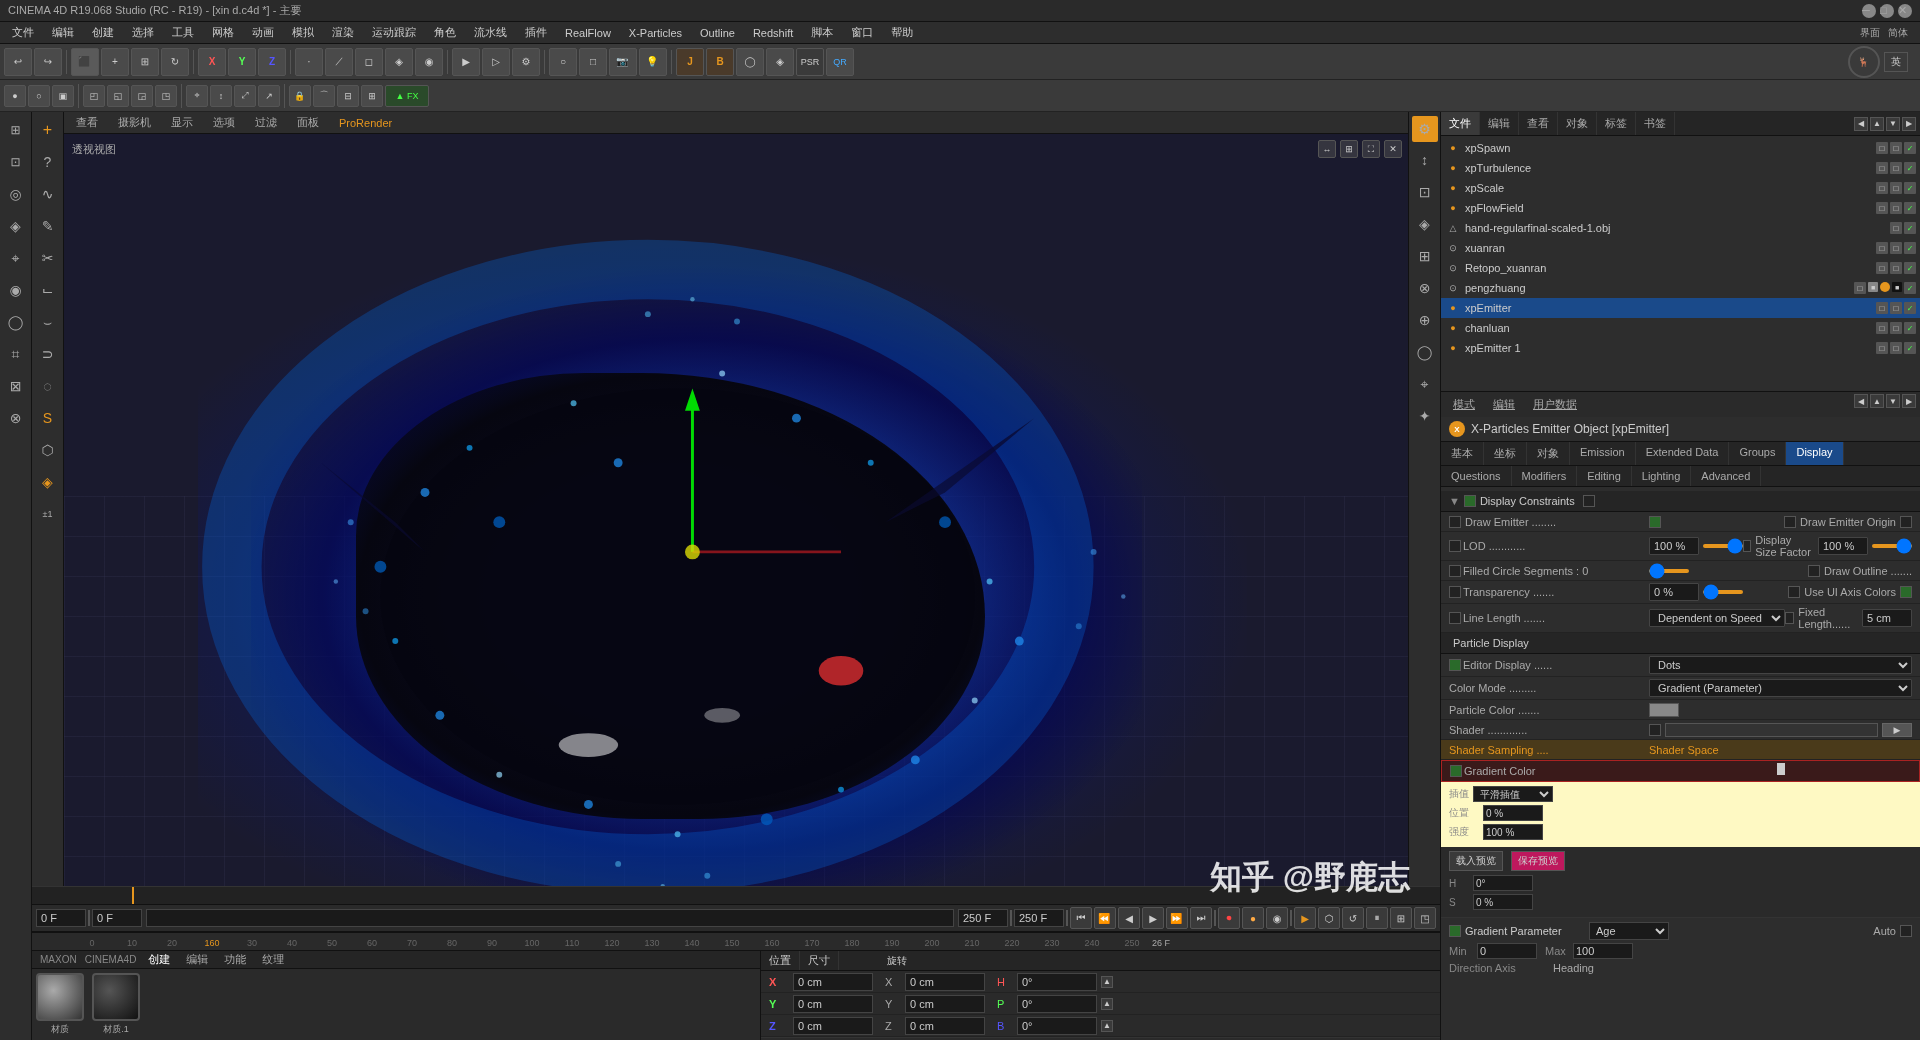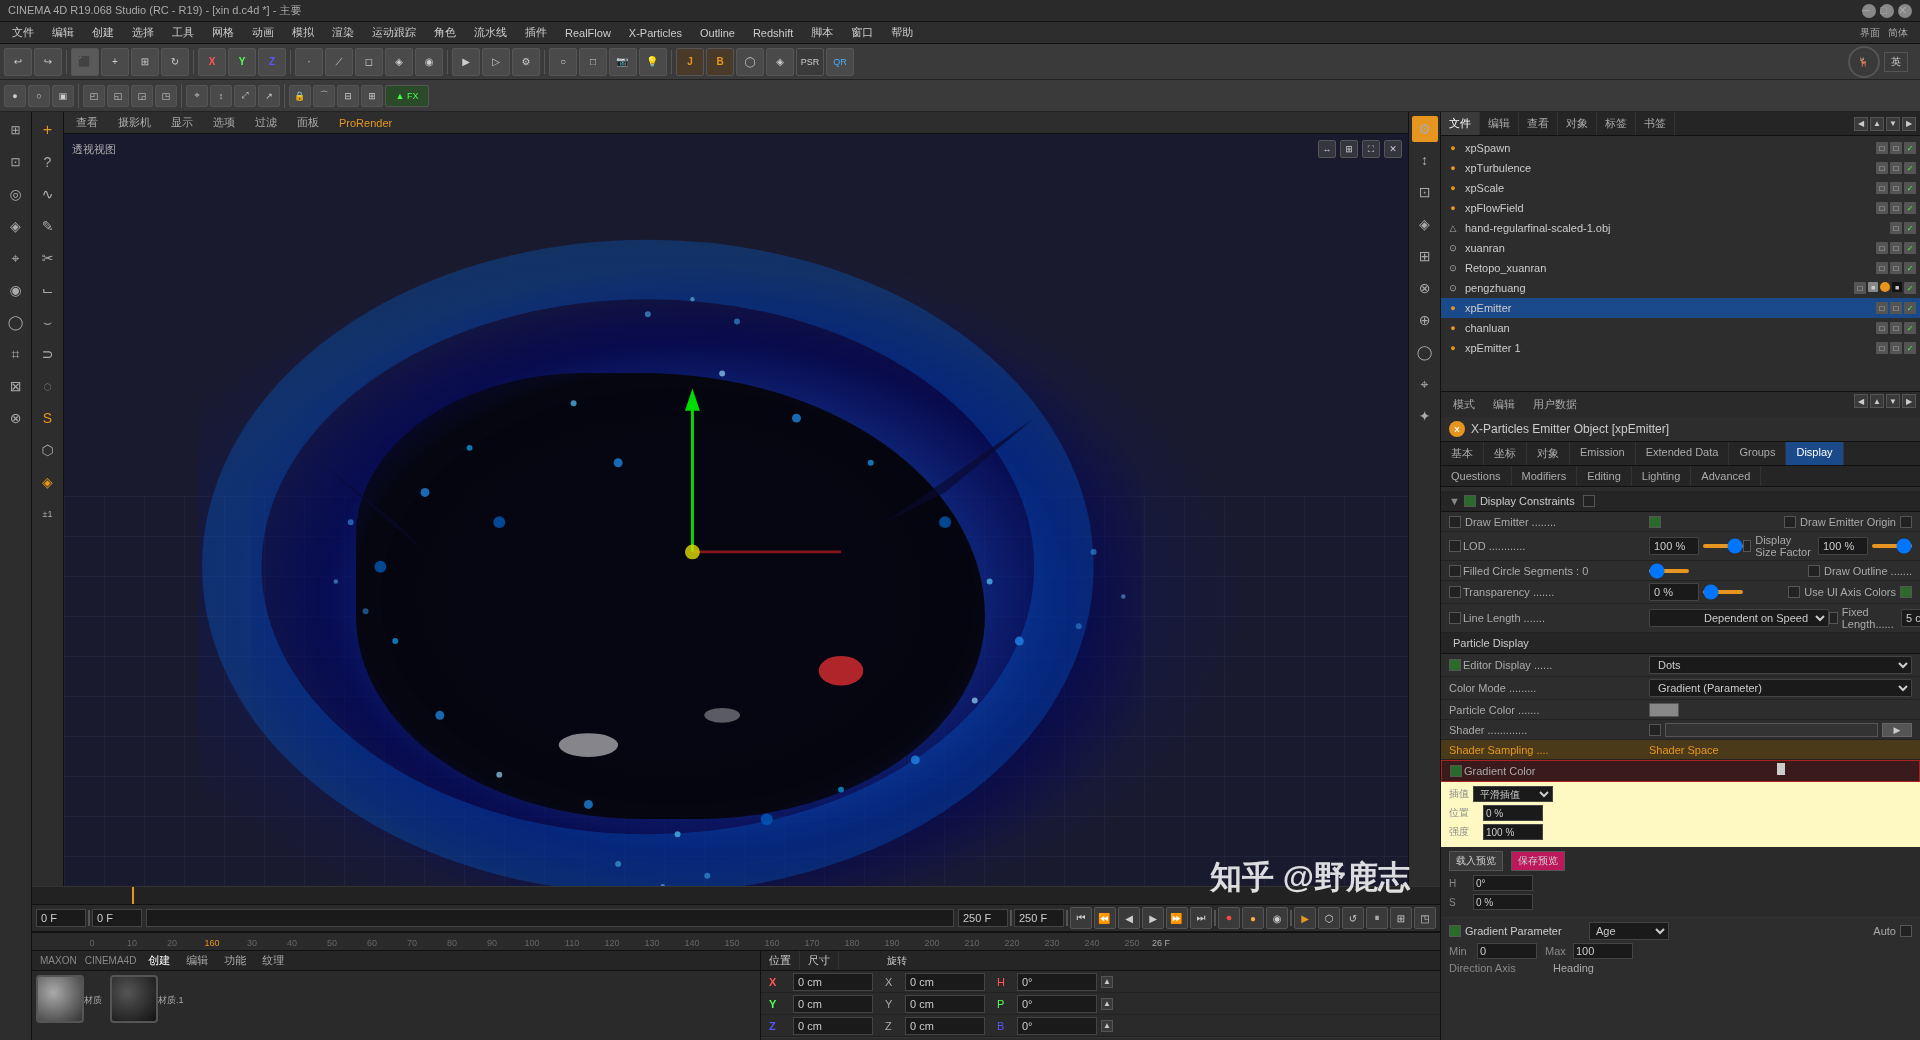--- a/index.html
+++ b/index.html
@@ -331,20 +331,21 @@
       background: #2a2a2a;
       padding: 2px 4px;
       gap: 2px;
     }
     .prop-tab {
       padding: 3px 8px;
       font-size: 11px;
       color: #aaa;
       cursor: pointer;
       border-radius: 2px;
+      text-decoration: underline;
     }
 
     .prop-object-title {
       display: flex;
       align-items: center;
       padding: 4px 8px;
       background: #2d2d2d;
       border-bottom: 1px solid #111;
       font-size: 12px;
       color: #ccc;
@@ -488,20 +489,21 @@
     .material-tab.active { color: #fff; }
 
     .material-list {
       display: flex;
       padding: 4px;
       gap: 8px;
       align-items: center;
     }
     .material-item {
       display: flex;
+      flex-direction: column;
       align-items: center;
       cursor: pointer;
     }
     .material-preview {
       width: 48px; height: 48px;
       border: 2px solid #555;
       border-radius: 4px;
       background: radial-gradient(circle at 35% 35%, #aaa, #333);
     }
     .material-preview.dark {
@@ -1138,21 +1140,21 @@
         </div>
 
         <div class="prop-row">
           <div class="prop-label">
             <div style="display:flex;align-items:center;gap:2px;">
               <div class="prop-checkbox"></div>
               <span>Line Length .......</span>
             </div>
           </div>
           <div class="prop-value">
-            <select class="prop-select" style="width:180px;text-align:right;">
+            <select class="prop-select" style="width:136px;">
               <option>Dependent on Speed</option>
               <option>Fixed</option>
             </select>
           </div>
           <div style="margin-left:auto;display:flex;align-items:center;gap:4px;font-size:11px;color:#aaa;">
             <div class="prop-checkbox"></div>
             <span>Fixed Length......</span>
             <input class="prop-input" value="5 cm" style="width: 50px;">
 
           </div>

